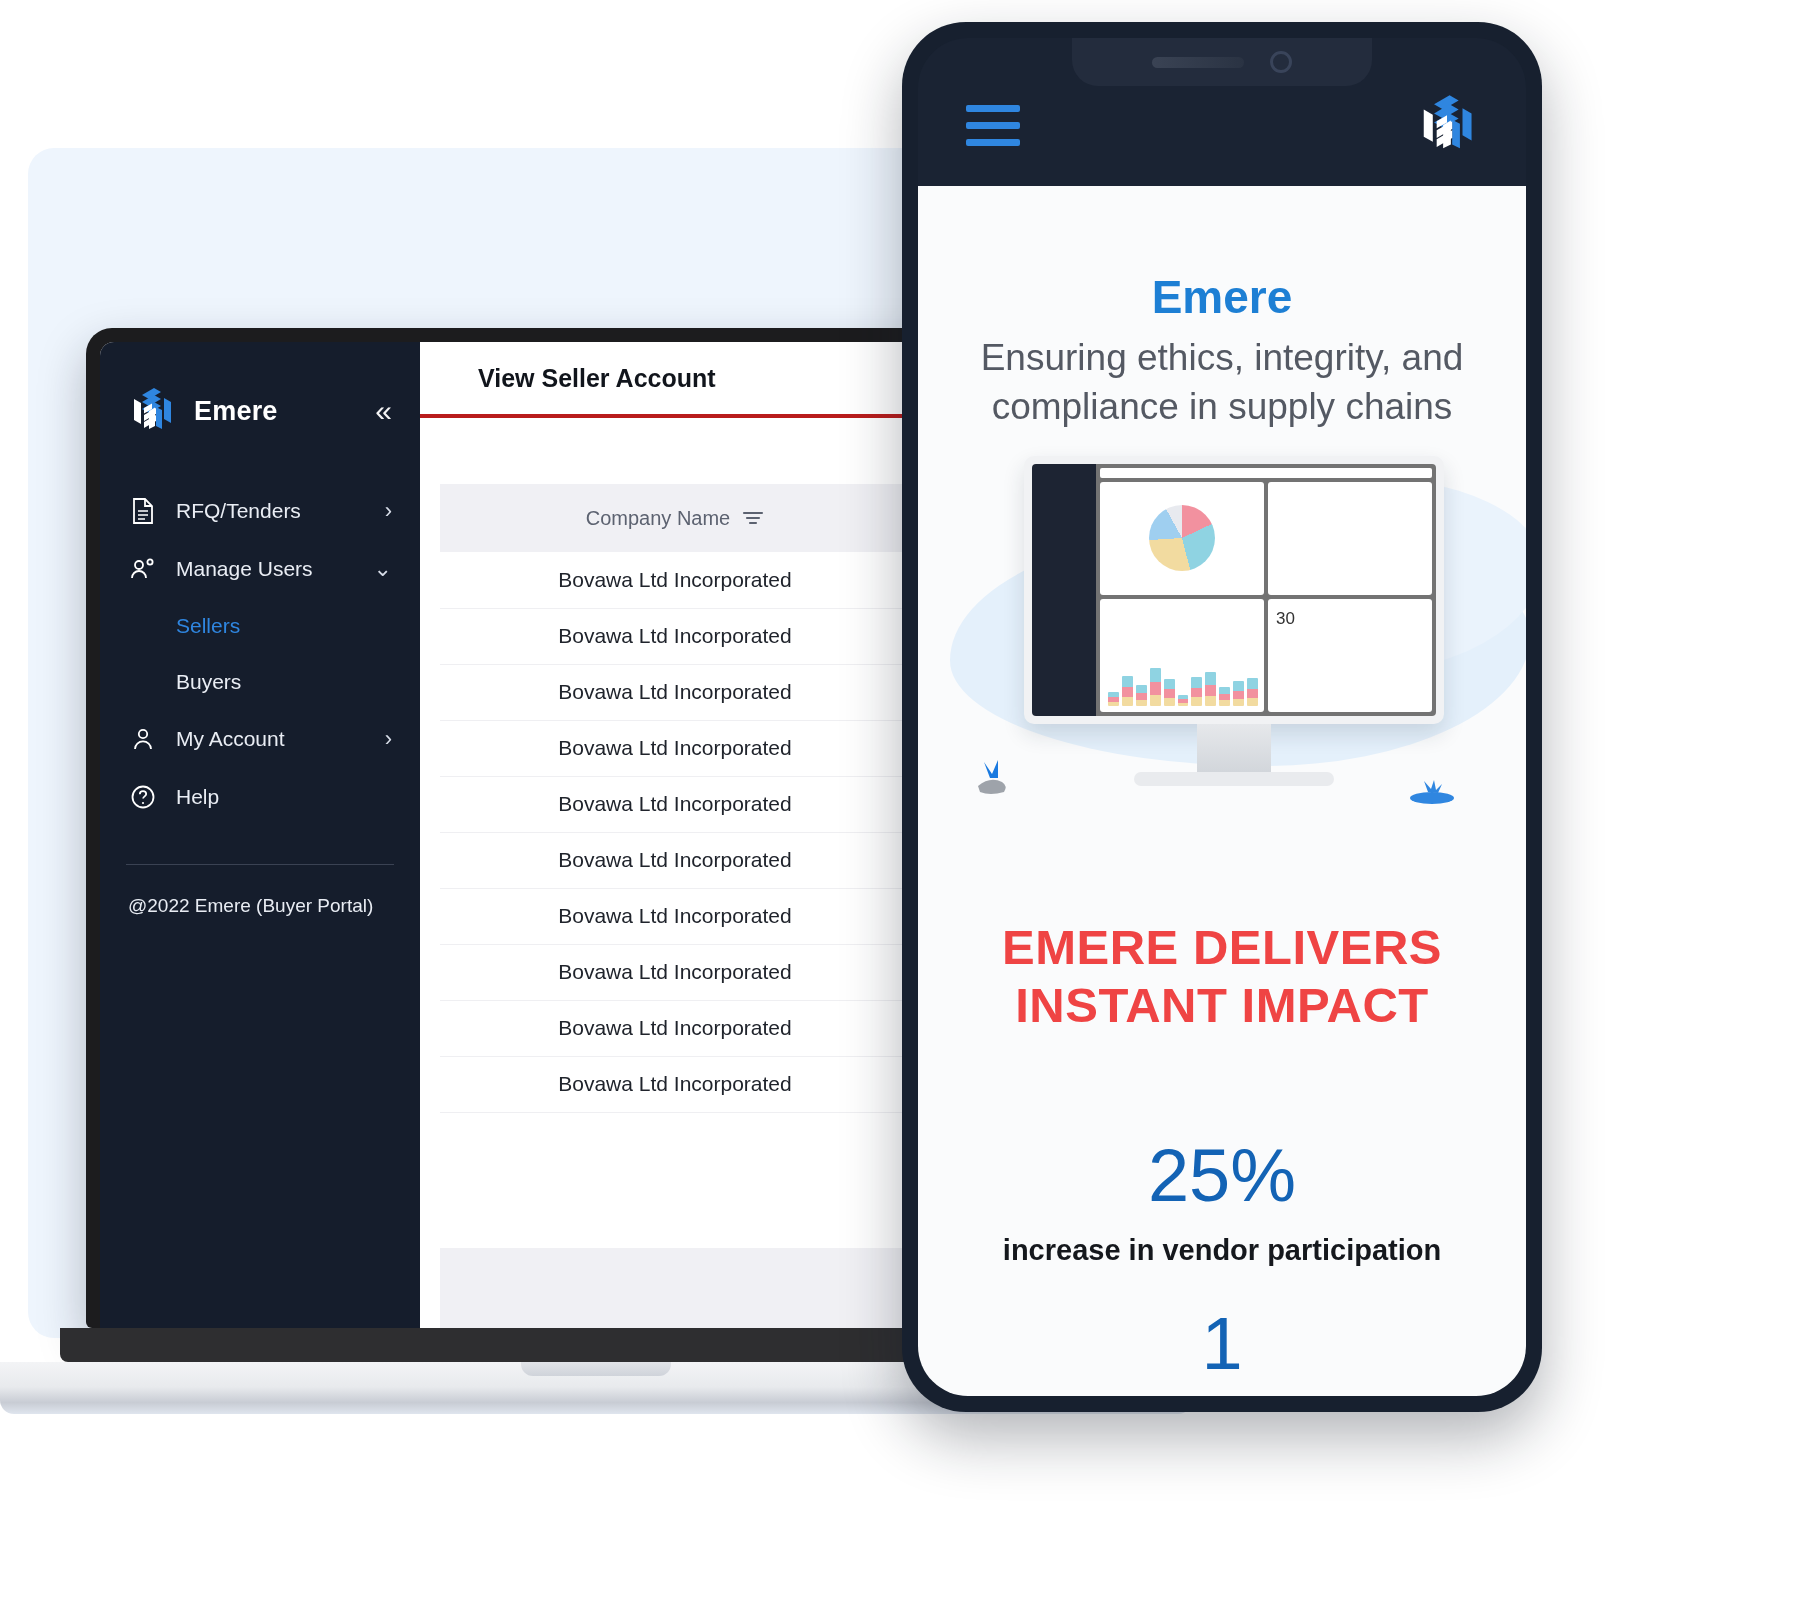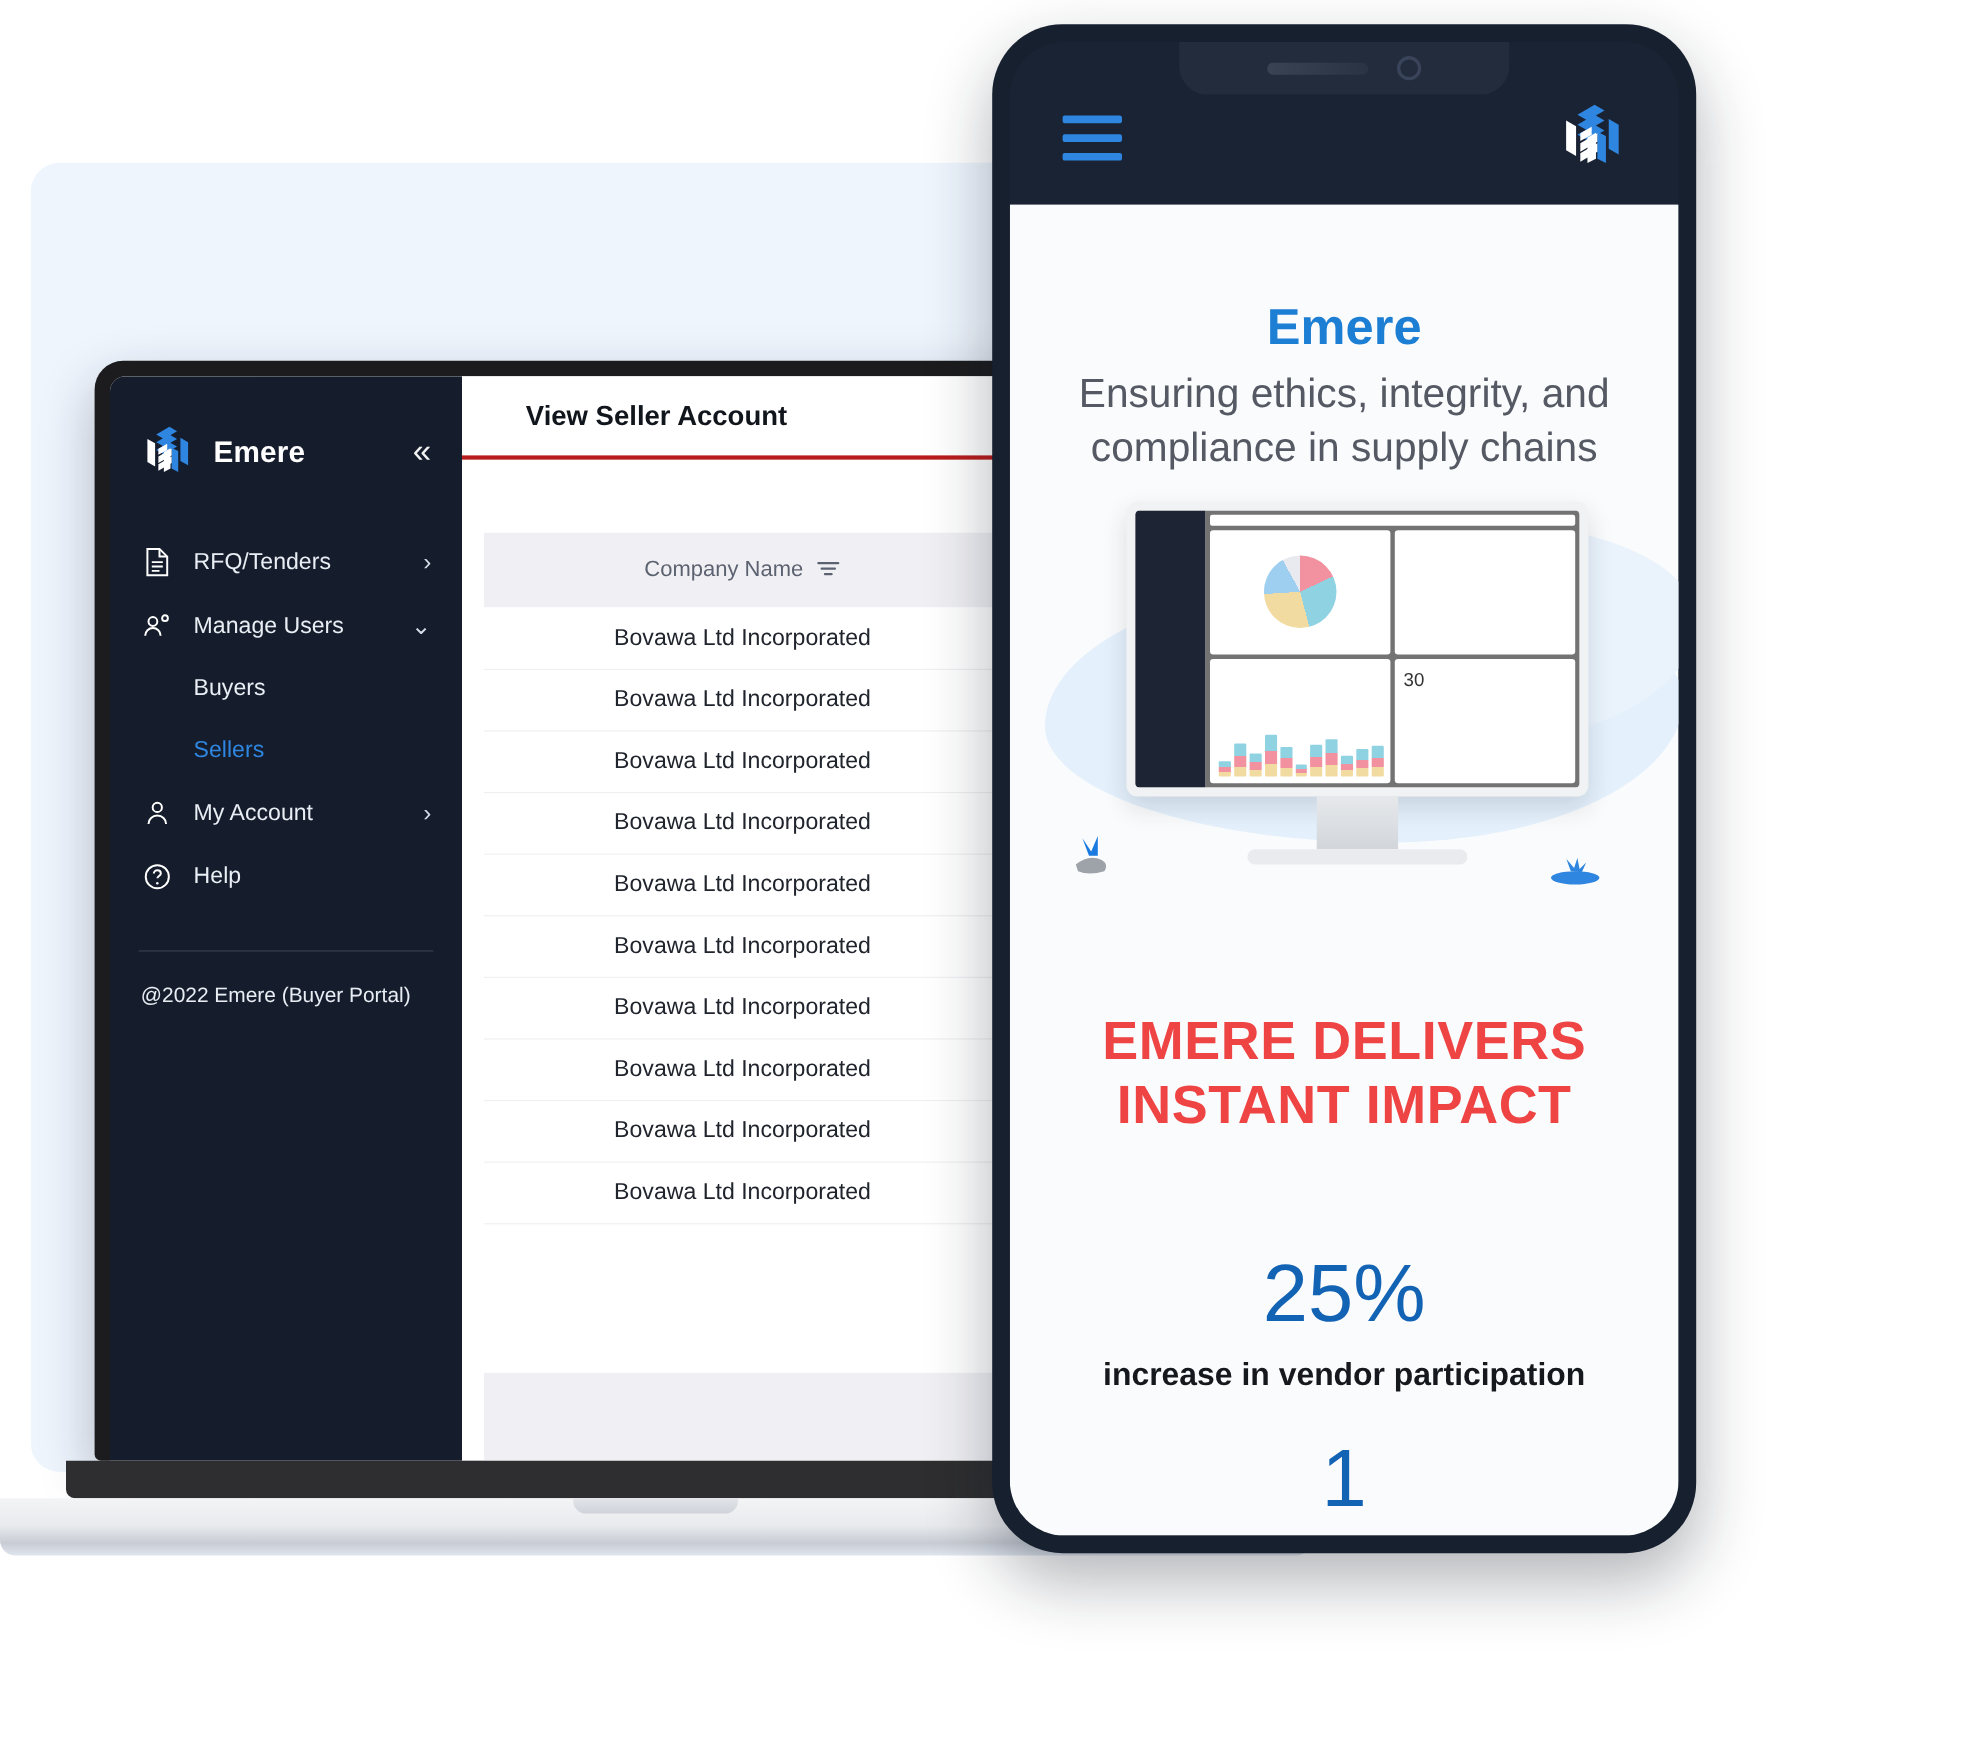--- a/index.html
+++ b/index.html
@@ -244,25 +244,25 @@
                 <svg width="28" height="24" viewBox="0 0 28 24" fill="none" stroke="#ffffff" stroke-width="1.8">
                   <circle cx="10" cy="8" r="4"></circle>
                   <path d="M3 21c0-4 3.2-7 7-7s7 3 7 7"></path>
                   <circle cx="21" cy="5" r="2.6"></circle>
                 </svg>
               </span>
               <span>Manage Users</span>
               <span class="chev">⌄</span>
             </div>
 
+            <div class="nav-sub active">
+              <span>Sellers</span>
+            </div>
             <div class="nav-sub">
               <span>Buyers</span>
-            </div>
-            <div class="nav-sub active">
-              <span>Sellers</span>
             </div>
 
             <div class="nav-item">
               <span class="nico">
                 <svg width="24" height="26" viewBox="0 0 24 26" fill="none" stroke="#ffffff" stroke-width="1.8">
                   <circle cx="12" cy="8" r="4.2"></circle>
                   <path d="M4 23c0-4.3 3.6-7.6 8-7.6s8 3.3 8 7.6"></path>
                 </svg>
               </span>
               <span>My Account</span>

